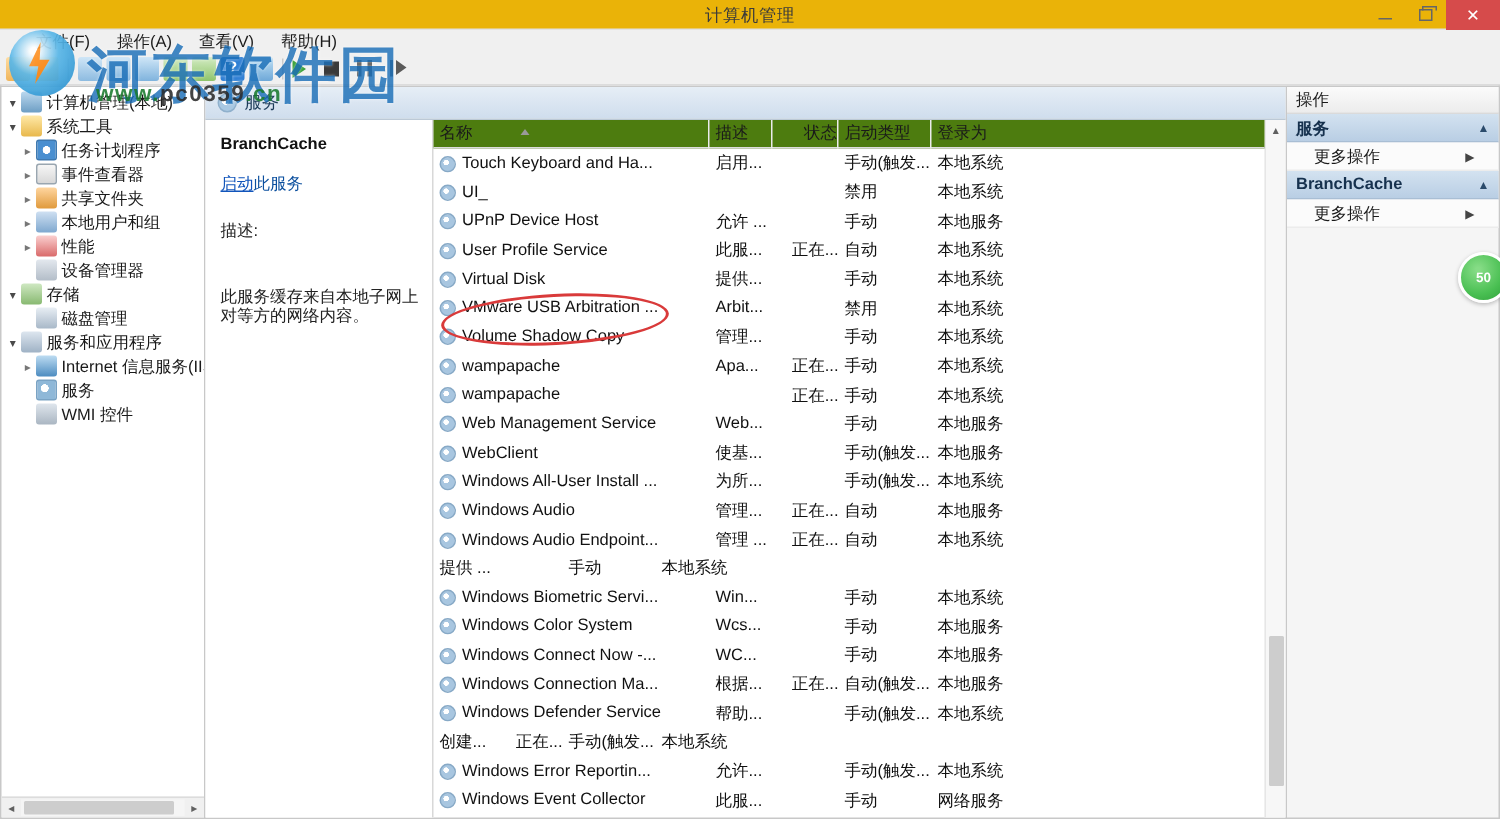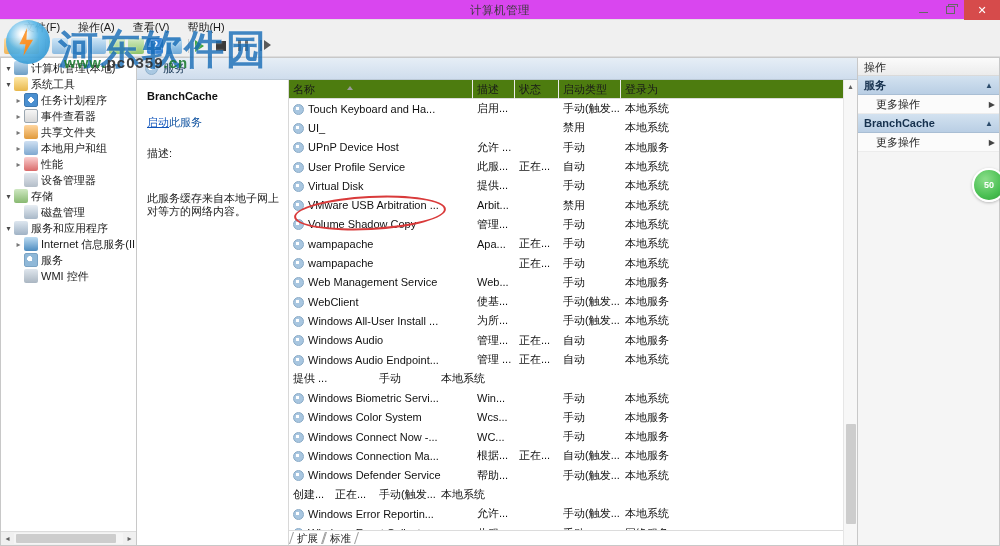--- a/index.html
+++ b/index.html
@@ -14,21 +14,21 @@
   .app {
     position: relative;
     width: 1000px; height: 546px;
     background: #f0f0f0;
   }
 
   
   .titlebar {
     position: relative;
     height: 20px;
-    background: #d946ef;
+    background: #eab308;
     border-bottom: 1px solid #e2e2e2;
   }
   .titlebar-text {
     position: absolute;
     left: 0; right: 0; top: 3px;
     text-align: center;
     font-size: 11.5px;
     color: #3b3b3b;
     letter-spacing: .5px;
   }
@@ -196,21 +196,21 @@
   .list-head {
     display: flex; height: 19px;
     background: #4d7c0f;
     border-bottom: 1px solid #dcdcdc;
     align-items: center;
     font-size: 11px; color: #1a1a1a;
   }
   .col { flex: none; padding-left: 4px; position: relative; border-right: 1px solid #ebebeb; height: 19px; line-height: 19px; overflow:hidden;}
   .c-name { width: 184px; }
   .c-desc { width: 42px; }
-  .c-state{ width: 44px; }
+  .c-state{ width: 44px; text-align: right; }
   .c-start{ width: 62px; }
   .c-logon{ width: 190px; border-right: none;}
   .sort-caret { position:absolute; left: 58px; top: 6px; width:0;height:0;
                 border-left:3px solid transparent;border-right:3px solid transparent;border-bottom:4px solid #9a9a9a;}
   .rows { flex: 1; overflow: hidden; position: relative;}
   .srow { display: flex; height: 19.3px; align-items: center; font-size: 11px; color: #111; }
   .srow .cell { flex: none; padding-left: 4px; white-space: nowrap; overflow: hidden; }
   .srow .cell.c-name { display: flex; align-items: flex-end; gap: 4px; }
   .svc-ico {
     width: 11px; height: 11px; flex:none; border-radius: 6px;
@@ -259,21 +259,21 @@
   .act-group-hd {
     height: 19px; display: flex; align-items: center; justify-content: space-between;
     padding: 0 6px 0 6px;
     background: linear-gradient(#d3e2f0,#b9cee4);
     border-bottom: 1px solid #a9bed4;
     font-weight: bold; font-size: 11px; color: #16314e;
   }
   .act-group-hd .chev { font-size: 8px; color: #2b4b6b; }
   .act-item {
     height: 19px; display: flex; align-items:center; justify-content: space-between;
-    padding: 0 4px 0 18px;
+    padding: 0 16px 0 18px;
     font-size: 11px; color: #1a1a1a;
     background: #fbfbfb;
     border-bottom: 1px solid #ececec;
   }
   .act-item .chev { font-size: 8px; color: #444; }
 
   
   .annot-ellipse {
     position: absolute;
     left: 294px; top: 196px;
@@ -699,24 +699,20 @@
                 <div class="cell c-name">
                   <span class="svc-ico"></span>
                   <span>Windows Event Collector</span>
                 </div>
                 <div class="cell c-desc">此服...</div>
                 <div class="cell c-state"></div>
                 <div class="cell c-start">手动</div>
                 <div class="cell c-logon">网络服务</div>
               </div>
             </div>
-          <div class="tabbar">
-            <div class="tab">扩展</div>
-            <div class="tab">标准</div>
-          </div>
         </div>
 
         <div class="vscroll">
           <div class="vs-arrow">▴</div>
           <div class="vs-track">
             <div class="vs-thumb" style="top:330px;height:100px;"></div>
           </div>
         </div>
       </div>
     </div>

